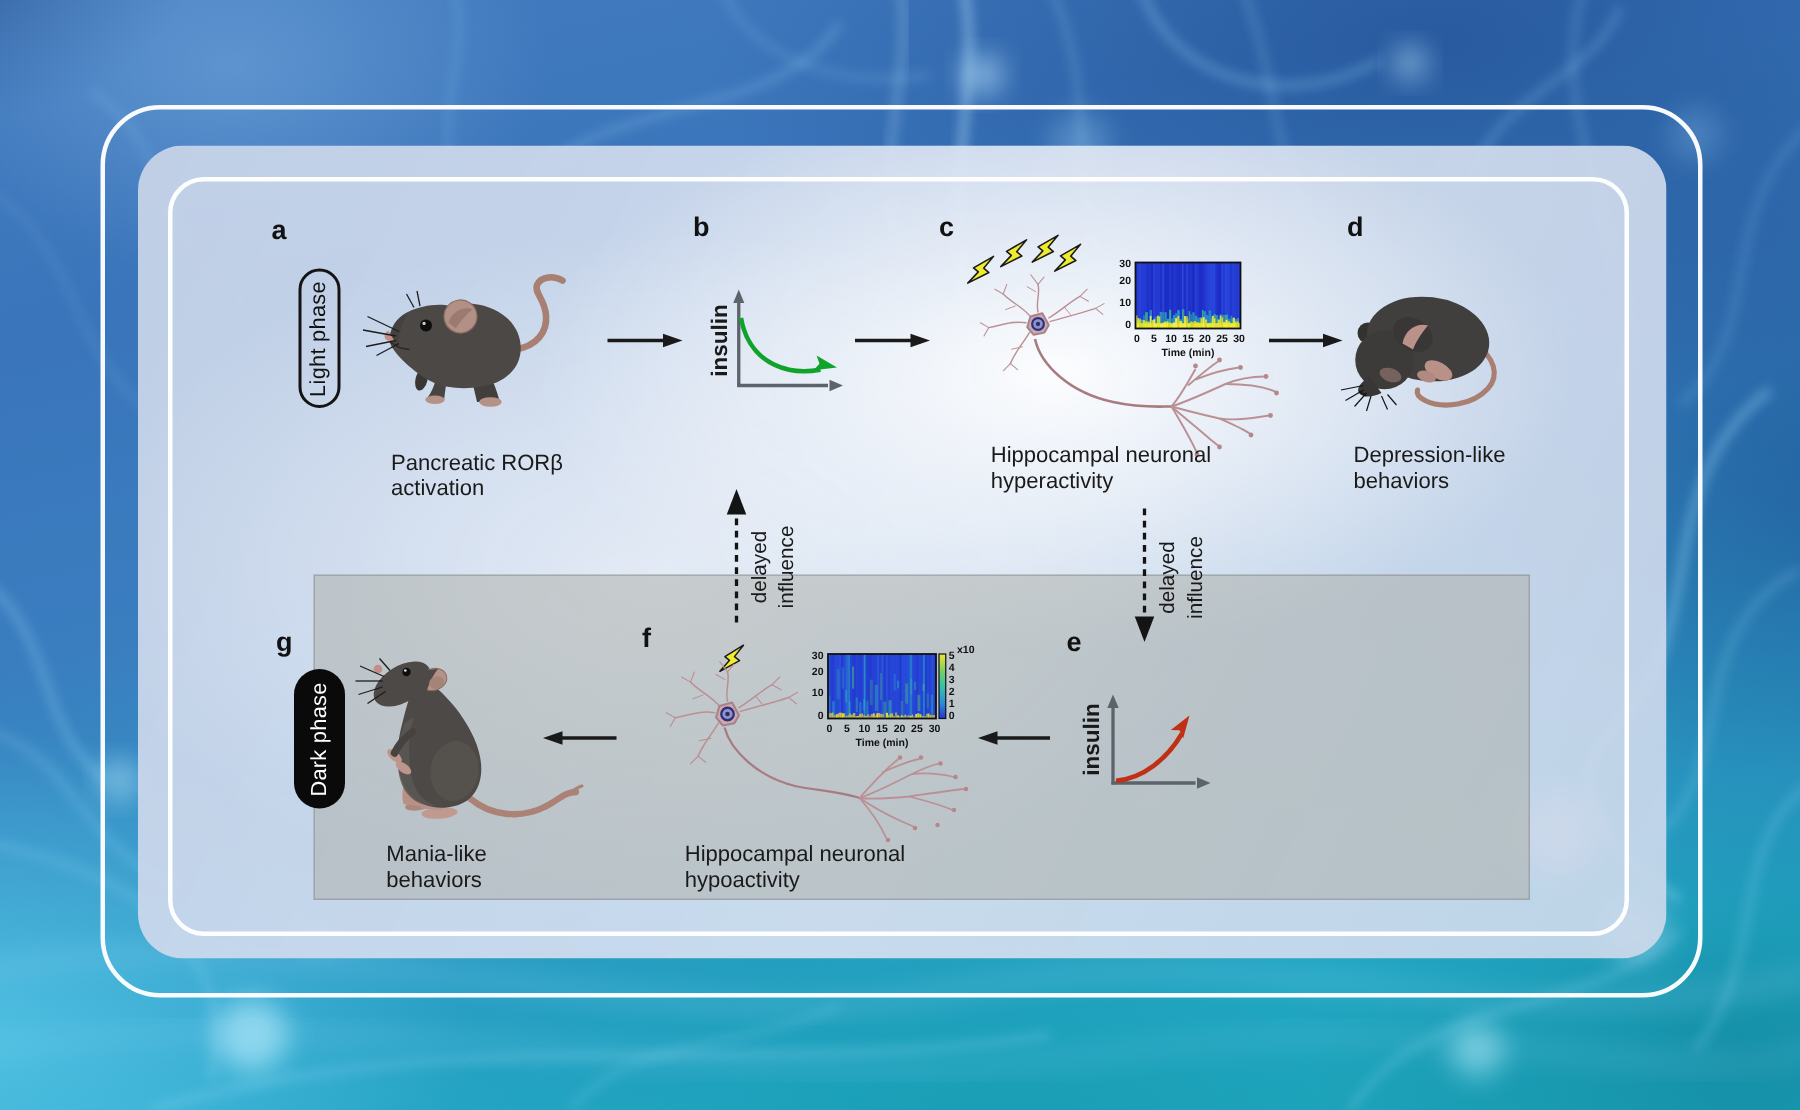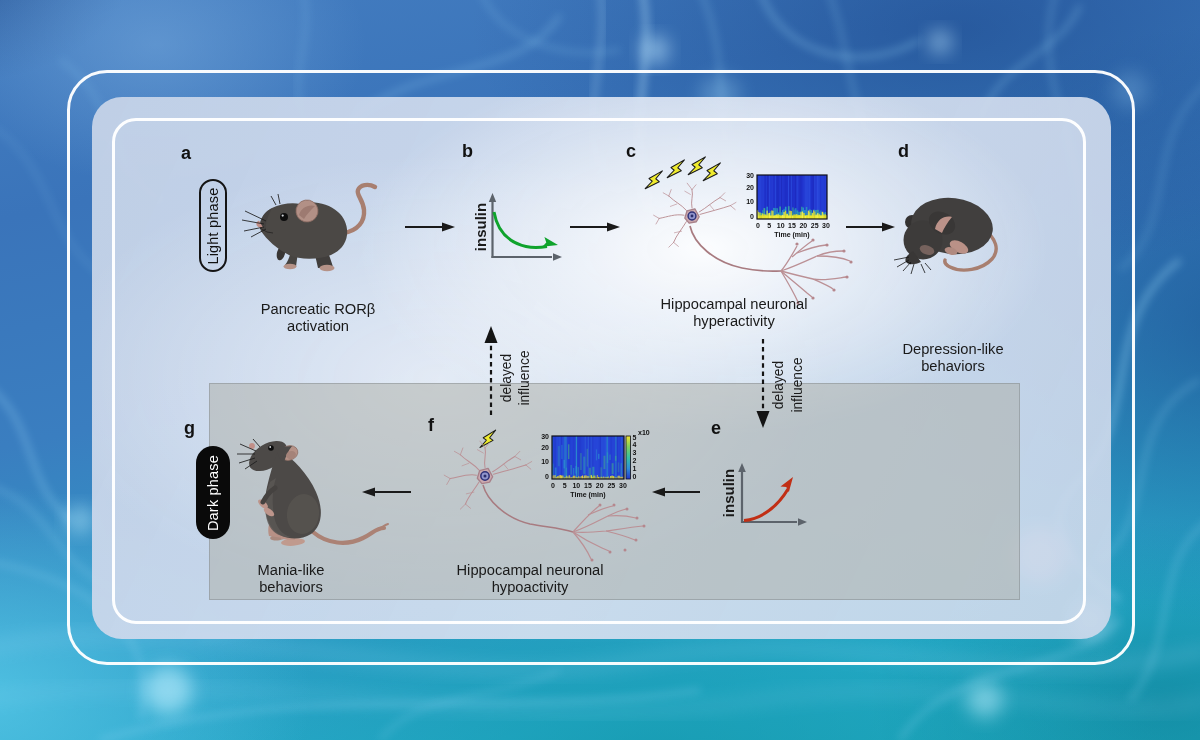--- a/index.html
+++ b/index.html
@@ -18,21 +18,21 @@
 #panel { position:absolute; left:92px; top:97px; width:1019px; height:542px; border-radius:30px;
   background:
   radial-gradient(480px 260px at 60% 28%, rgba(255,255,255,0.95), rgba(255,255,255,0) 72%),
   radial-gradient(520px 300px at 34% 52%, rgba(255,255,255,0.5), rgba(255,255,255,0) 75%),
   linear-gradient(115deg, rgba(196,210,231,0.96) 0%, rgba(206,218,237,0.94) 30%, rgba(214,224,240,0.92) 55%, rgba(206,217,235,0.9) 100%);
 }
 #innerline { position:absolute; left:112px; top:118px; width:974px; height:506px; border:3px solid rgba(255,255,255,0.97); border-radius:24px; }
 #band { position:absolute; left:209px; top:383px; width:811px; height:217px;
   background:rgba(172,174,166,0.5); border:1px solid rgba(120,126,130,0.42); }
 .lab { position:absolute; font-weight:bold; font-size:18px; color:#111; }
-.cap { position:absolute; font-size:14.7px; color:#1a1a1a; text-align:center; line-height:16.5px; transform:translateX(-50%); white-space:nowrap; }
+.cap { position:absolute; font-size:14.7px; color:#1a1a1a; text-align:left; line-height:16.5px; transform:translateX(-50%); white-space:nowrap; }
 .pill { position:absolute; display:flex; align-items:center; justify-content:center; }
 .pill span { transform:rotate(-90deg); white-space:nowrap; font-weight:normal; font-size:14.5px; letter-spacing:0.2px; }
 #lp { left:199px; top:179px; width:28px; height:93px; background:transparent; border:2px solid #141414; border-radius:14px; color:#111; }
 #dp { left:196px; top:446px; width:34px; height:93px; background:#0a0a0a; border-radius:17px; color:#fff; }
 .rot { position:absolute; font-size:13.8px; color:#1a1a1a; white-space:nowrap; transform:translate(-50%,-50%) rotate(-90deg); }
 .ins { position:absolute; font-size:15px; font-weight:bold; color:#1a1a1a; white-space:nowrap; transform:translate(-50%,-50%) rotate(-90deg); }
 .sp { font-family:"Liberation Sans",sans-serif; font-weight:bold; font-size:7px; fill:#111; }
 </style></head>
 <body>
 <div id="stage">
@@ -632,21 +632,21 @@
 <div class="lab" style="left:428px;top:415px;">f</div>
 <div class="lab" style="left:184px;top:418px;">g</div>
 <div class="pill" id="lp">
       <span>Light phase</span>
     </div>
 <div class="pill" id="dp">
       <span>Dark phase</span>
     </div>
 <div class="cap" style="left:318px;top:301px;">Pancreatic RORβ<br>activation</div>
 <div class="cap" style="left:734px;top:296px;">Hippocampal neuronal<br>hyperactivity</div>
-<div class="cap" style="left:953px;top:296px;margin-top:45px;">Depression-like<br>behaviors</div>
+<div class="cap" style="left:953px;top:296px;">Depression-like<br>behaviors</div>
 <div class="cap" style="left:291px;top:562px;">Mania-like<br>behaviors</div>
 <div class="cap" style="left:530px;top:562px;">Hippocampal neuronal<br>hypoactivity</div>
 <div class="ins" style="left:480px;top:227px;">insulin</div>
 <div class="ins" style="left:728px;top:493px;">insulin</div>
 <div class="rot" style="left:506px;top:378px;">delayed</div>
 <div class="rot" style="left:524px;top:378px;">influence</div>
 <div class="rot" style="left:778px;top:385px;">delayed</div>
 <div class="rot" style="left:797px;top:385px;">influence</div>
 </div>
 </body></html>

